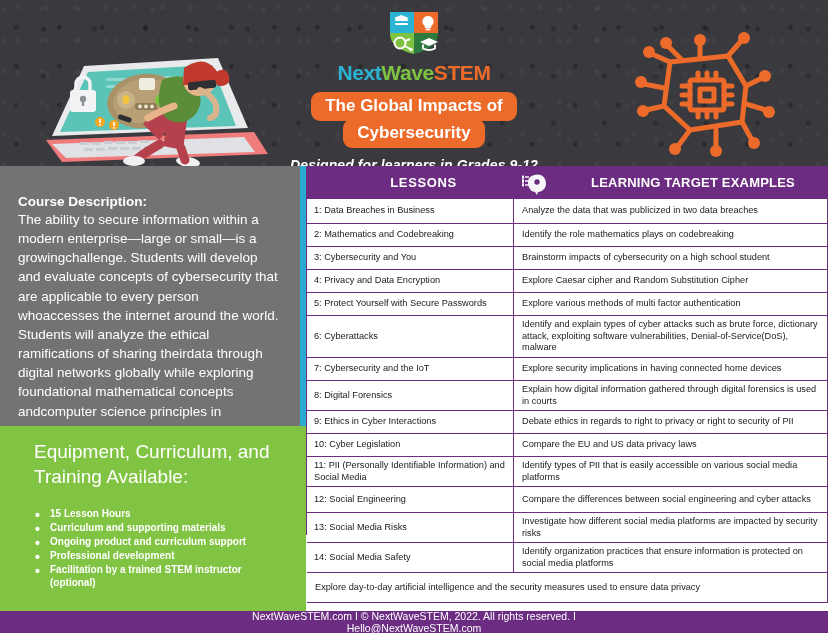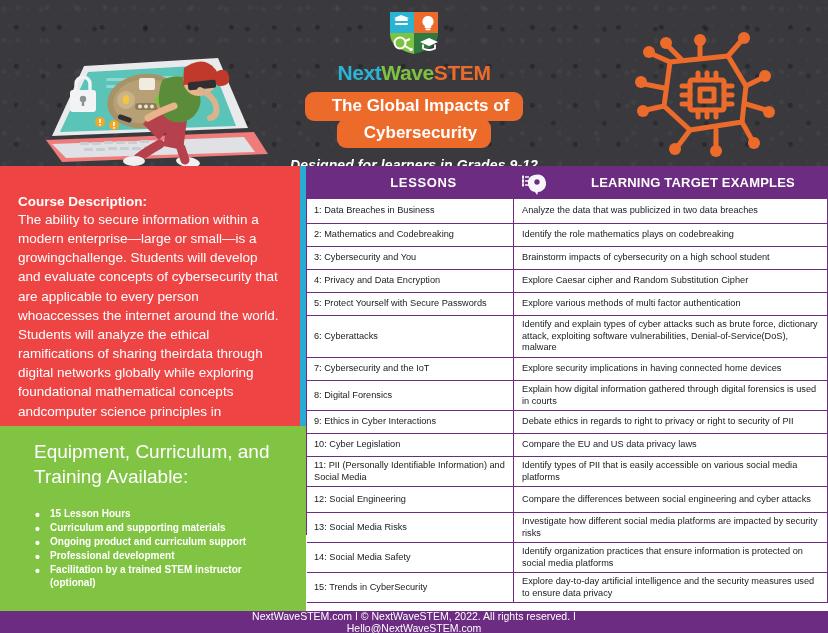--- a/index.html
+++ b/index.html
@@ -34,36 +34,36 @@
   .shield-wrap { display: inline-block; }
   .wordmark { font-size: 21px; font-weight: bold; letter-spacing: -0.4px; line-height: 1; margin-top: 2px; white-space: nowrap; }
   .wm-next { color: #2bb3d4; }
   .wm-wave { color: #7ec242; }
   .wm-stem { color: #ed6b2a; }
 
   .title-band { margin-top: 9px; }
   .title-line {
     display: inline-block; background: #ed6b2a; color: #ffffff;
     font-size: 17px; font-weight: bold; line-height: 1.05;
-    padding: 5px 14px 6px 27px; border-radius: 9px; white-space: nowrap;
+    padding: 5px 14px 6px 14px; border-radius: 9px; white-space: nowrap;
   }
   .title-line.l2 { margin-top: -2px; border-radius: 9px; }
   .subtitle {
     margin-top: 9px; color: #ffffff; font-size: 14px;
     font-style: italic; font-weight: bold; letter-spacing: 0.1px; white-space: nowrap;
   }
 
   
   .circuit { position: absolute; left: 616px; top: 26px; width: 168px; height: 132px; }
 
   
   .leftcol { position: absolute; left: 0; top: 166px; width: 300px; height: 445px; }
   .desc-panel {
     position: absolute; left: 0; top: 0; width: 300px; height: 260px;
-    background: #ef4444; color: #ffffff; padding: 28px 18px 0 18px;
+    background: #737373; color: #ffffff; padding: 28px 18px 0 18px;
   }
   .desc-title { font-size: 13.5px; font-weight: bold; margin-bottom: 1px; }
   .desc-body { font-size: 13.5px; line-height: 1.42; }
 
   .equip-panel {
     position: absolute; left: 0; top: 260px; width: 300px; height: 185px;
     background: #81c342; color: #ffffff; padding: 14px 14px 0 34px;
   }
   .equip-title { font-size: 19px; font-weight: normal; line-height: 1.3; margin-bottom: 18px; }
   .equip-list { list-style: none; }
@@ -399,21 +399,20 @@
       </div>
       <div class="trow" style="height:30px">
         <div class="tc-lesson">13: Social Media Risks</div>
         <div class="tc-target">Investigate how different social media platforms are impacted by security risks</div>
       </div>
       <div class="trow" style="height:30px">
         <div class="tc-lesson">14: Social Media Safety</div>
         <div class="tc-target">Identify organization practices that ensure information is protected on social media platforms</div>
       </div>
       <div class="trow" style="height:30px">
-        <div class="tc-lesson">15: Trends in CyberSecurity</div>
         <div class="tc-target">Explore day-to-day artificial intelligence and the security measures used to ensure data privacy</div>
       </div>
     </div>
   </div>
 
   <div class="footer">
     <span>NextWaveSTEM.com I © NextWaveSTEM, 2022. All rights reserved. I </span>
       <a href="#">Hello@NextWaveSTEM.com</a>
   </div>
 

